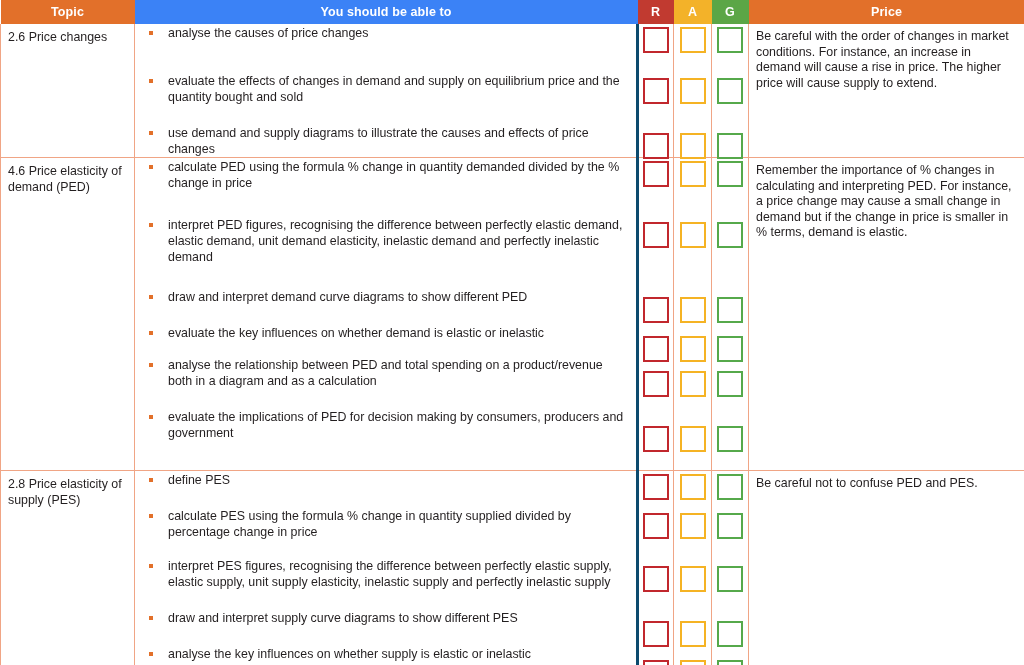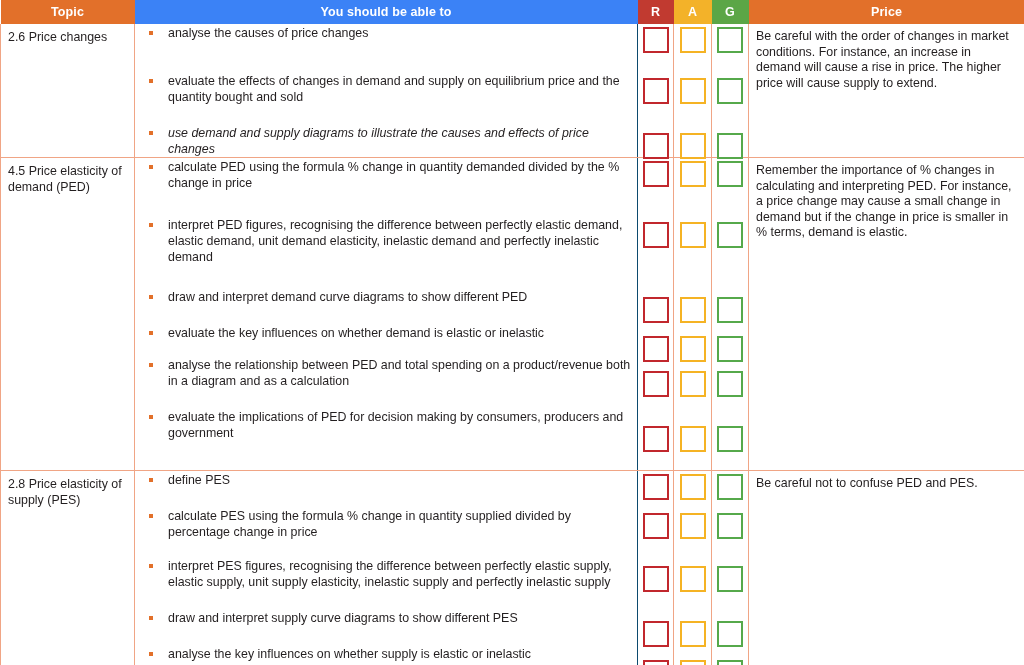--- a/index.html
+++ b/index.html
@@ -57,21 +57,21 @@
   td.c-topic {
     width: 134px;
     border-right: 1px solid #f0a585;
     border-left: 1px solid #f0a585;
     padding: 6px 6px 6px 7px;
     font-size: 12.4px;
     line-height: 15.5px;
   }
   td.c-should {
     width: 503px;
-    border-right: 1px solid #0c4a6e;
+    border-right: 3px solid #0c4a6e;
   }
   td.c-box {
     border-right: 1px solid #f0a585;
   }
   td.c-r { width: 36px; }
   td.c-a { width: 38px; }
   td.c-g { width: 37px; }
   td.c-advice {
     width: 276px;
     border-right: 1px solid #f0a585;
@@ -134,21 +134,21 @@
         <td class="c-topic">2.6 Price changes</td>
         <td class="c-should">
           <div class="obj" style="height: 48px;">
             <span class="bullet"></span>
             <span class="obj-text">analyse the causes of price changes</span>
           </div>
           <div class="obj" style="height: 52px;">
             <span class="bullet"></span>
             <span class="obj-text">evaluate the effects of changes in demand and supply on equilibrium price and the quantity bought and sold</span>
           </div>
-          <div class="obj" style="height: 24px; font-style: italic;">
+          <div class="obj" style="height: 24px;">
             <span class="bullet"></span>
             <span class="obj-text">use demand and supply diagrams to illustrate the causes and effects of price changes</span>
           </div>
         </td>
         <td class="c-box c-r">
           <div class="boxcell-inner">
             <div style="height: 48px; display: flex; align-items: flex-start; padding-top: 3px;">
               <div class="chk chk-r"></div>
             </div>
             <div style="height: 52px; display: flex; align-items: flex-start; padding-top: 3px;">
@@ -181,21 +181,21 @@
               <div class="chk chk-g"></div>
             </div>
             <div style="height: 24px; display: flex; align-items: flex-start; padding-top: 3px;">
               <div class="chk chk-g"></div>
             </div>
           </div>
         </td>
         <td class="c-advice">Be careful with the order of changes in market conditions. For instance, an increase in demand will cause a rise in price. The higher price will cause supply to extend.</td>
       </tr>
       <tr class="topic-row">
-        <td class="c-topic">4.5 Price elasticity of demand (PED)</td>
+        <td class="c-topic">4.6 Price elasticity of demand (PED)</td>
         <td class="c-should">
           <div class="obj" style="height: 58px;">
             <span class="bullet"></span>
             <span class="obj-text">calculate PED using the formula % change in quantity demanded divided by the % change in price</span>
           </div>
           <div class="obj" style="height: 72px;">
             <span class="bullet"></span>
             <span class="obj-text">interpret PED figures, recognising the difference between perfectly elastic demand, elastic demand, unit demand elasticity, inelastic demand and perfectly inelastic demand</span>
           </div>
           <div class="obj" style="height: 36px;">

